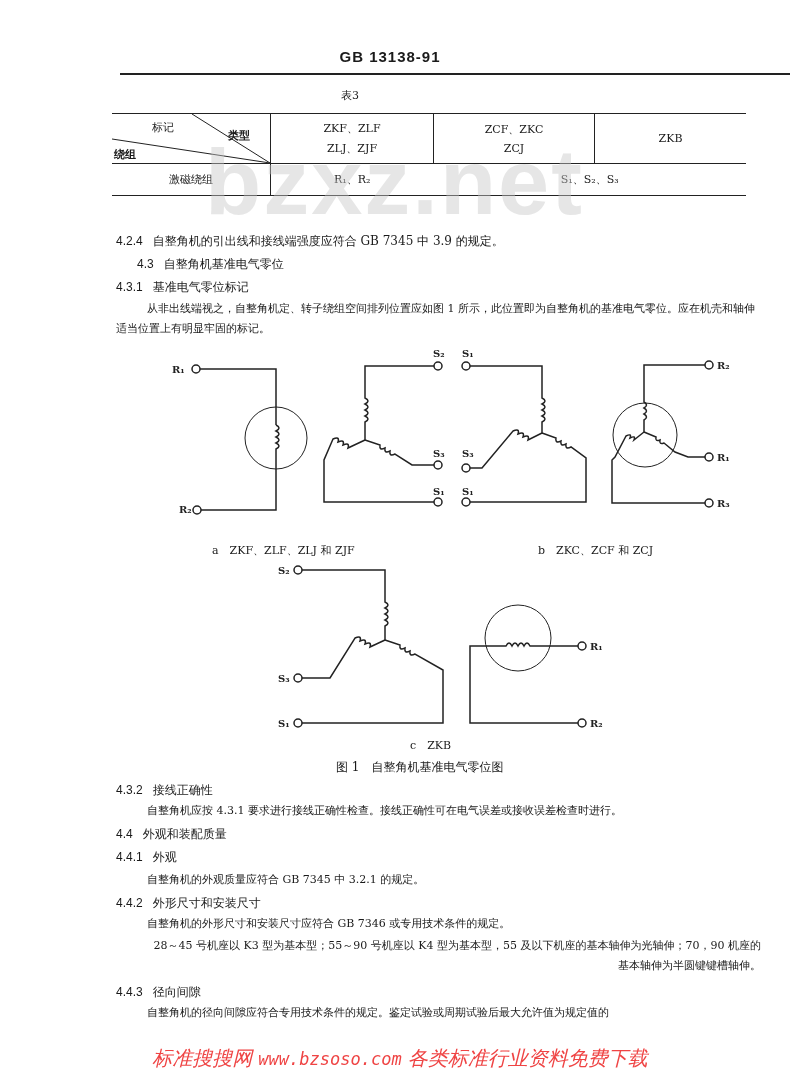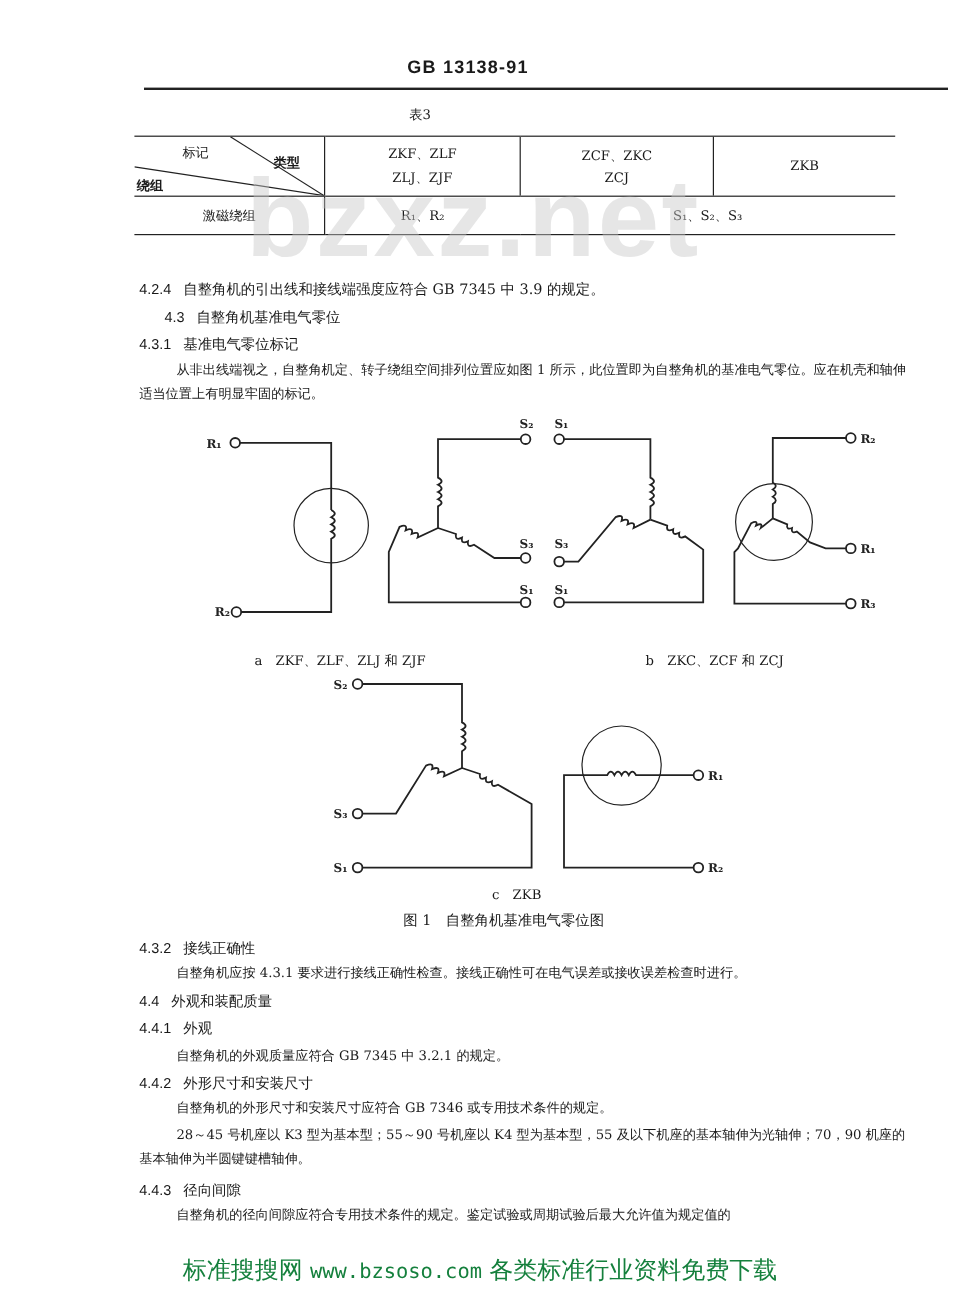--- a/index.html
+++ b/index.html
@@ -18,22 +18,22 @@
   .diag svg { position:absolute; left:0; top:0; }
   .dl { position:absolute; font-size:11px; font-weight:bold; }
   .bold { font-weight:normal; }
   .sec { position:absolute; left:116px; font-size:12px; }
   .sec .num { font-family:"Liberation Sans","DejaVu Sans",sans-serif; margin-right:10px; }
   .para { position:absolute; left:147px; width:610px; font-size:11px; line-height:20px; }
   .para.full { left:116px; width:645px; text-indent:31px; }
   .cap { position:absolute; font-size:11px; }
   .watermark { position:absolute; left:205px; top:130px; font-family:"Liberation Sans","DejaVu Sans",sans-serif;
                font-weight:bold; font-size:92px; color:rgba(200,200,200,0.45); letter-spacing:2px; pointer-events:none; }
-  .footer { position:absolute; left:0; width:800px; top:1045px; text-align:center; font-size:20px; color:#15803d;
-            font-family:"DejaVu Sans","Liberation Sans",sans-serif; }
+  .footer { position:absolute; left:0; width:800px; top:1045px; text-align:center; font-size:20px; color:#ef4444;
+            font-family:"DejaVu Sans","Liberation Sans",sans-serif;font-style:italic; }
   .footer .url { font-family:"DejaVu Sans Mono","Liberation Mono",monospace; font-size:17px; margin:0 6px; }
   svg text { font-family:"DejaVu Serif","Liberation Serif",serif; font-size:10px; font-weight:bold; fill:#222; }
 </style>
 </head>
 <body>
 
 <div class="abs hdr">GB 13138-91</div>
 <div class="abs rule"></div>
 <div class="abs tcap">表3</div>
 
@@ -170,21 +170,21 @@
 </div>
 <div class="sec" style="top:849px;">
   <span class="num">4.4.1</span><span>外观</span>
 </div>
 <div class="para" style="top:870px;">自整角机的外观质量应符合 GB 7345 中 3.2.1 的规定。</div>
 
 <div class="sec" style="top:895px;">
   <span class="num">4.4.2</span><span>外形尺寸和安装尺寸</span>
 </div>
 <div class="para" style="top:914px;">自整角机的外形尺寸和安装尺寸应符合 GB 7346 或专用技术条件的规定。</div>
-<div class="para full" style="top:936px;">28～45 号机座以 K3 型为基本型；55～90 号机座以 K4 型为基本型，55 及以下机座的基本轴伸为光轴伸；70，90 机座的基本轴伸为半圆键键槽轴伸。</div>
+<div class="para full" style="top:936px;text-align:right;">28～45 号机座以 K3 型为基本型；55～90 号机座以 K4 型为基本型，55 及以下机座的基本轴伸为光轴伸；70，90 机座的基本轴伸为半圆键键槽轴伸。</div>
 
 <div class="sec" style="top:984px;">
   <span class="num">4.4.3</span><span>径向间隙</span>
 </div>
 <div class="para" style="top:1003px;white-space:nowrap;">自整角机的径向间隙应符合专用技术条件的规定。鉴定试验或周期试验后最大允许值为规定值的</div>
 
 <div class="footer">
   <span>标准搜搜网</span><span class="url">www.bzsoso.com</span><span>各类标准行业资料免费下载</span>
 </div>
 

